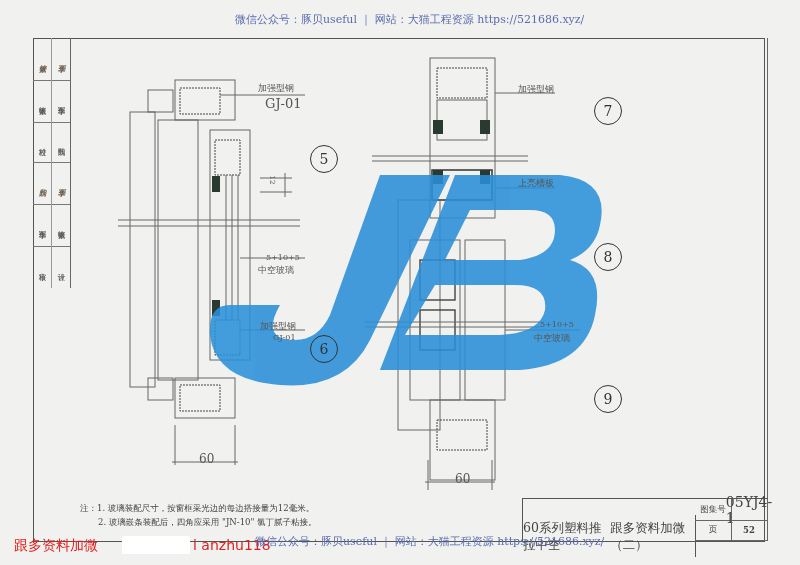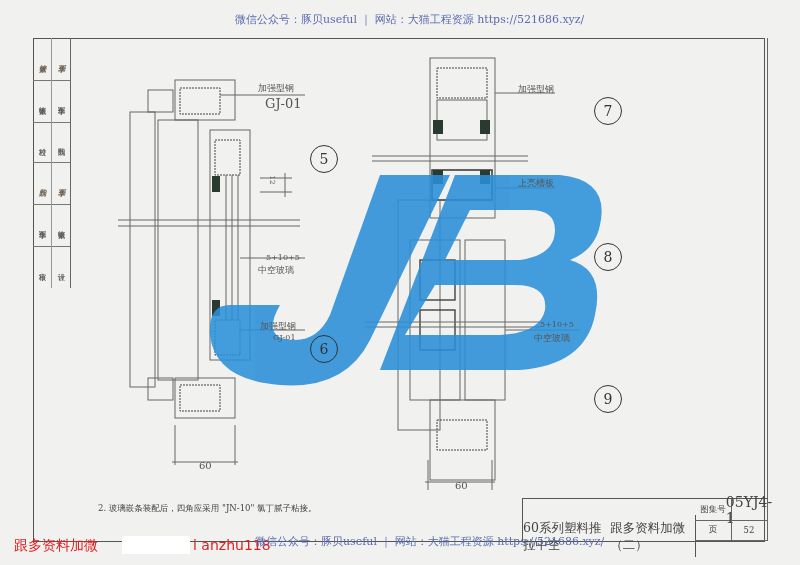--- a/index.html
+++ b/index.html
@@ -17,21 +17,21 @@
   .label{font-size:9px;color:#555;white-space:nowrap;}
   .circle{width:26px;height:26px;border:1.6px solid #333;border-radius:50%;display:flex;align-items:center;justify-content:center;font-size:14px;color:#333;background:transparent;}
   .notes{left:80px;top:501px;font-size:8.5px;color:#444;line-height:14px;}
   .title-block{left:522px;top:498px;width:245px;height:42px;border-left:1.5px solid #555;border-top:1.5px solid #555;}
   .tb-title{position:absolute;left:0;top:16px;width:172px;height:42px;display:flex;flex-direction:row;align-items:center;justify-content:center;font-size:12.5px;color:#444;line-height:17px;border-right:1px solid #555;}
   .tb-cell{position:absolute;font-size:8.5px;color:#444;display:flex;align-items:center;justify-content:center;border-right:1px solid #666;border-bottom:1px solid #666;}
   .bottom-red{left:14px;top:537px;font-size:14px;color:#e02020;font-family:"DejaVu Sans",sans-serif;white-space:nowrap;}
   .bottom-box{left:122px;top:536px;width:68px;height:18px;background:#fff;}
   .bottom-id{left:193px;top:537px;font-size:14px;color:#e02020;font-family:"DejaVu Sans",sans-serif;}
   .watermark-bot{left:255px;top:534px;font-size:11px;color:#5b6bb0;white-space:nowrap;}
-  .dim{font-size:10px;color:#555;margin-top:8px;}
+  .dim{font-size:12px;color:#555;}
 </style>
 </head>
 <body>
 
 <div class="abs sheet"></div>
 
 <div class="abs watermark-top">微信公众号：豚贝useful ｜ 网站：大猫工程资源 https://521686.xyz/</div>
 
 <div class="abs border-outer"></div>
 <div class="abs border-inner"></div>
@@ -152,30 +152,33 @@
 <div class="abs dim" style="left:199px;top:452px;">60</div>
 <div class="abs dim" style="left:455px;top:472px;">60</div>
 
 <div class="abs circle" style="left:310px;top:145px;">5</div>
 <div class="abs circle" style="left:310px;top:335px;">6</div>
 <div class="abs circle" style="left:594px;top:97px;">7</div>
 <div class="abs circle" style="left:594px;top:243px;">8</div>
 <div class="abs circle" style="left:594px;top:385px;">9</div>
 
 <div class="abs notes">
+  <div>
+    <span>注：</span><span>1. 玻璃装配尺寸，按窗框采光边的每边搭接量为12毫米。</span>
+  </div>
   <div style="padding-left:18px;">2. 玻璃嵌条装配后，四角应采用 "JN-10" 氯丁腻子粘接。</div>
 </div>
 
 <div class="abs title-block">
   <div class="tb-title">
     <span>60系列塑料推拉中空</span>
     <span>跟多资料加微（二）</span>
   </div>
   <div class="tb-cell" style="left:172px;top:0;width:36px;height:21px;">图集号</div>
   <div class="tb-cell" style="left:208px;top:0;width:36px;height:21px;font-size:14px;">05YJ4-1</div>
   <div class="tb-cell" style="left:172px;top:21px;width:36px;height:20px;">页</div>
-  <div class="tb-cell" style="left:208px;top:21px;width:36px;height:20px;">52</div>
+  <div class="tb-cell" style="left:208px;top:21px;width:36px;height:20px;font-weight:bold;">52</div>
 </div>
 
 <div class="abs bottom-red">跟多资料加微</div>
 <div class="abs bottom-box"></div>
 <div class="abs bottom-id">i anzhu118</div>
 <div class="abs watermark-bot">微信公众号：豚贝useful ｜ 网站：大猫工程资源 https://521686.xyz/</div>
 
 </body></html>

